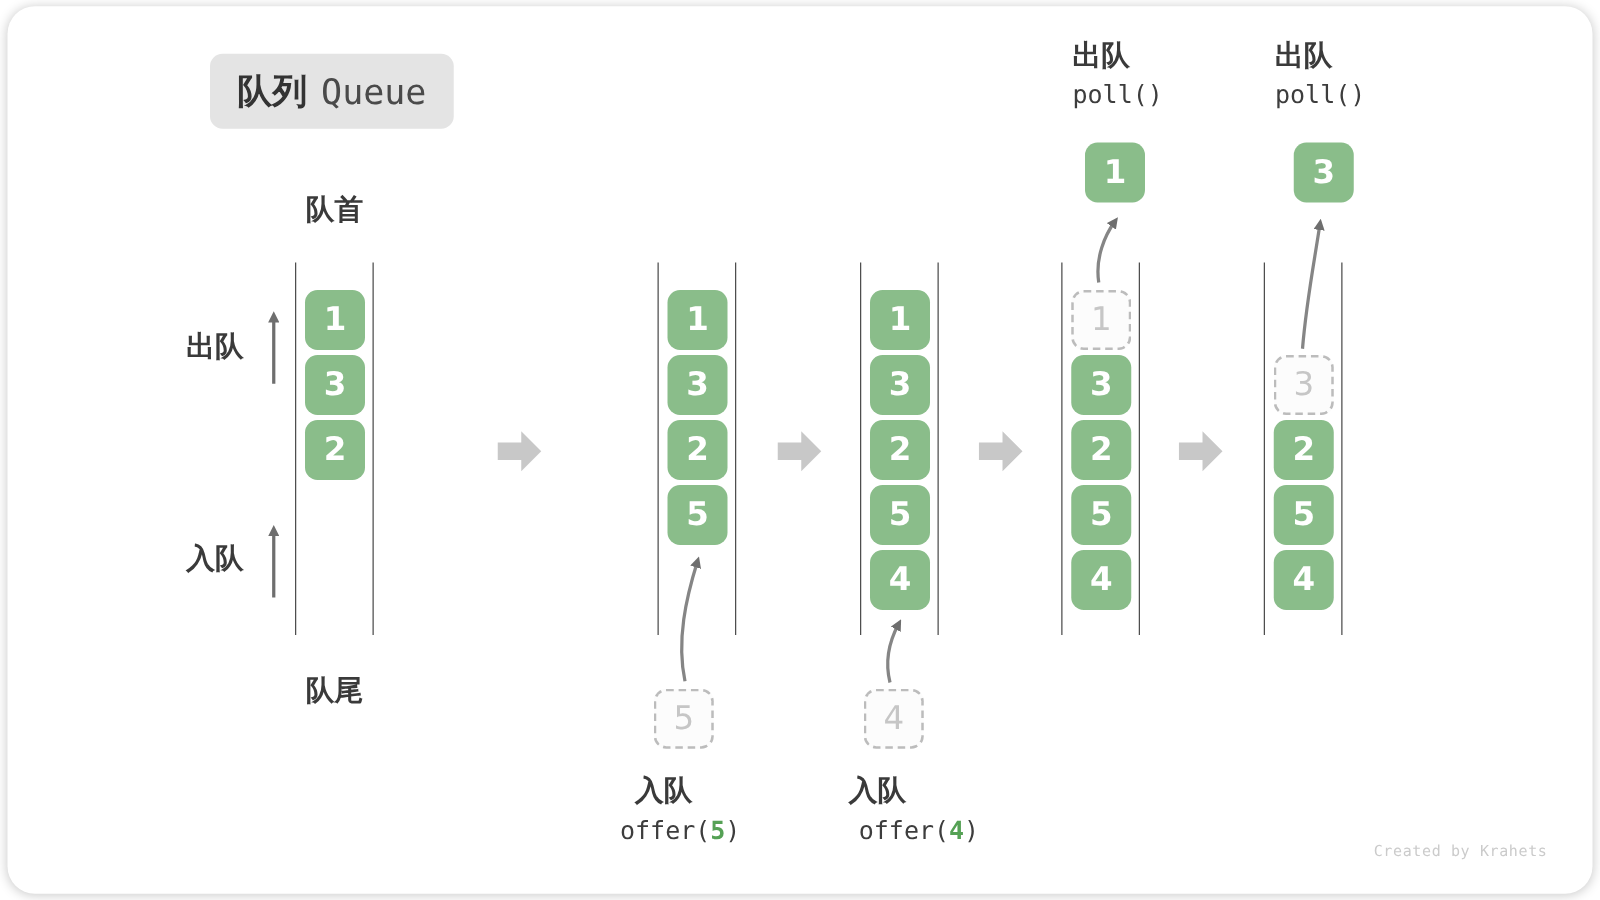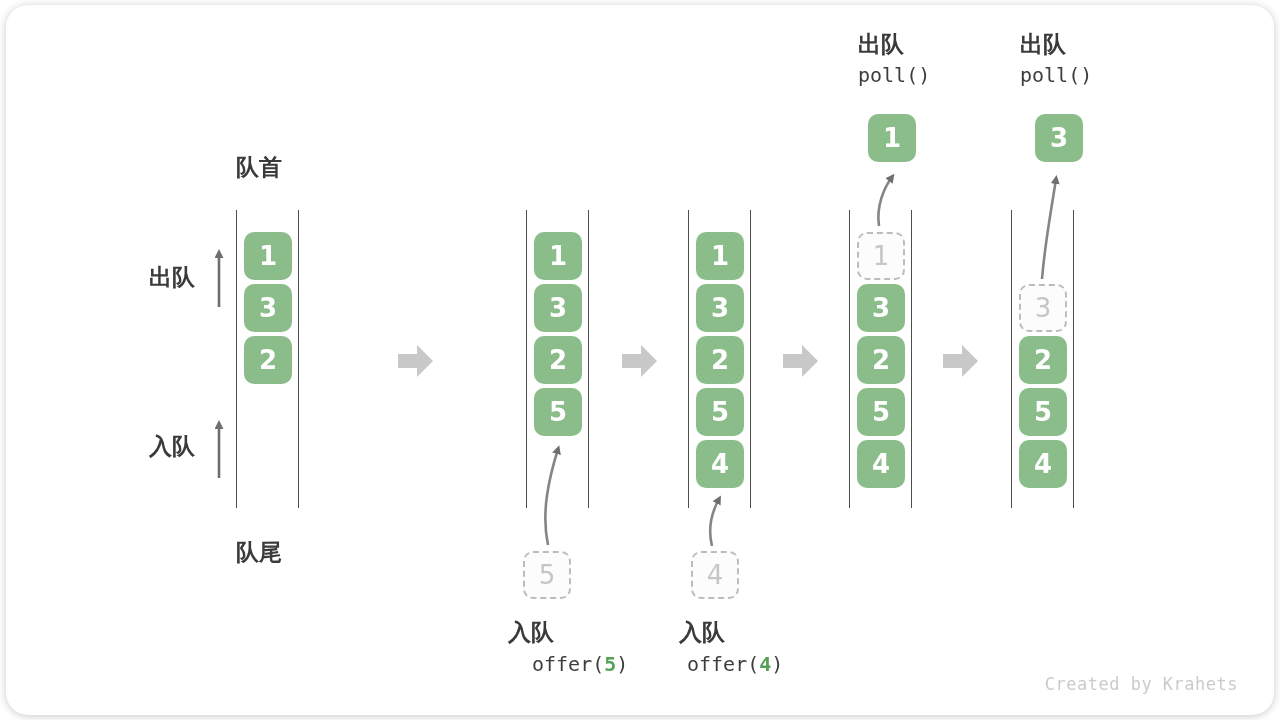--- a/index.html
+++ b/index.html
@@ -12,21 +12,21 @@
   
   .badge{position:absolute;left:168px;top:43px;width:195px;height:60px;
          background:#e4e4e4;border-radius:10px;display:flex;
          align-items:center;justify-content:center;gap:11px;}
   .badge .zh{font-size:28px;font-weight:700;color:#333;}
   .badge .en{font-family:"DejaVu Sans Mono",monospace;font-size:28px;color:#4a4a4a;}
 
   
   .zh-label{position:absolute;font-size:23px;font-weight:700;color:#3a3a3a;
             white-space:nowrap;}
-  .centered{width:63px;}
+  .centered{width:63px;text-align:center;}
 
   
   .qwalls{position:absolute;top:210px;height:298px;width:63px;box-sizing:border-box;
           border-left:1.5px solid #4e4e4e;border-right:1.5px solid #4e4e4e;}
 
   
   .qbox{position:absolute;width:48px;height:48px;border-radius:10px;
         background:#8abd8a;color:#fff;display:flex;align-items:center;
         justify-content:center;font-size:26px;font-weight:700;
         font-family:"DejaVu Sans",sans-serif;}
@@ -41,29 +41,33 @@
   .op-code .arg{color:#55a155;font-weight:700;}
 
   
   .flow-arrow{position:absolute;width:36px;height:36px;}
 
   
   .overlay{position:absolute;left:0;top:0;width:1280px;height:720px;
            pointer-events:none;}
 
   .watermark{position:absolute;right:42px;top:674px;
-             font-family:"DejaVu Sans Mono",monospace;font-size:17px;
+             font-family:"DejaVu Sans Mono",monospace;font-size:12px;
              color:#cbcbcb;letter-spacing:0.5px;}
 </style>
 </head>
 <body>
 
 <div class="stage">
   <div class="card"></div>
 
+  <div class="badge">
+    <span class="zh">队列</span>
+    <span class="en">Queue</span>
+  </div>
 
   <div class="zh-label centered" style="left:236px;top:152px">队首</div>
   <div class="zh-label centered" style="left:236px;top:537px">队尾</div>
   <div class="zh-label" style="left:149px;top:262px">出队</div>
   <div class="zh-label" style="left:149px;top:431px">入队</div>
 
   <div>
     <div class="qwalls" style="left:236px"></div>
     <div class="qbox" style="left:244px;top:232px">1</div>
     <div class="qbox" style="left:244px;top:284px">3</div>
@@ -71,21 +75,21 @@
   </div>
 
   <div>
     <div class="qwalls" style="left:526px"></div>
     <div class="qbox" style="left:534px;top:232px">1</div>
     <div class="qbox" style="left:534px;top:284px">3</div>
     <div class="qbox" style="left:534px;top:336px">2</div>
     <div class="qbox" style="left:534px;top:388px">5</div>
     <div class="qbox dashed" style="left:523px;top:551px">5</div>
     <div class="op-zh" style="left:508px;top:617px">入队</div>
-    <div class="op-code" style="left:532px;top:652px"><span>offer(</span><span class="arg">5</span><span>)</span></div>
+    <div class="op-code" style="left:496px;top:652px"><span>offer(</span><span class="arg">5</span><span>)</span></div>
   </div>
 
   <div>
     <div class="qwalls" style="left:688px"></div>
     <div class="qbox" style="left:696px;top:232px">1</div>
     <div class="qbox" style="left:696px;top:284px">3</div>
     <div class="qbox" style="left:696px;top:336px">2</div>
     <div class="qbox" style="left:696px;top:388px">5</div>
     <div class="qbox" style="left:696px;top:440px">4</div>
     <div class="qbox dashed" style="left:691px;top:551px">4</div>

